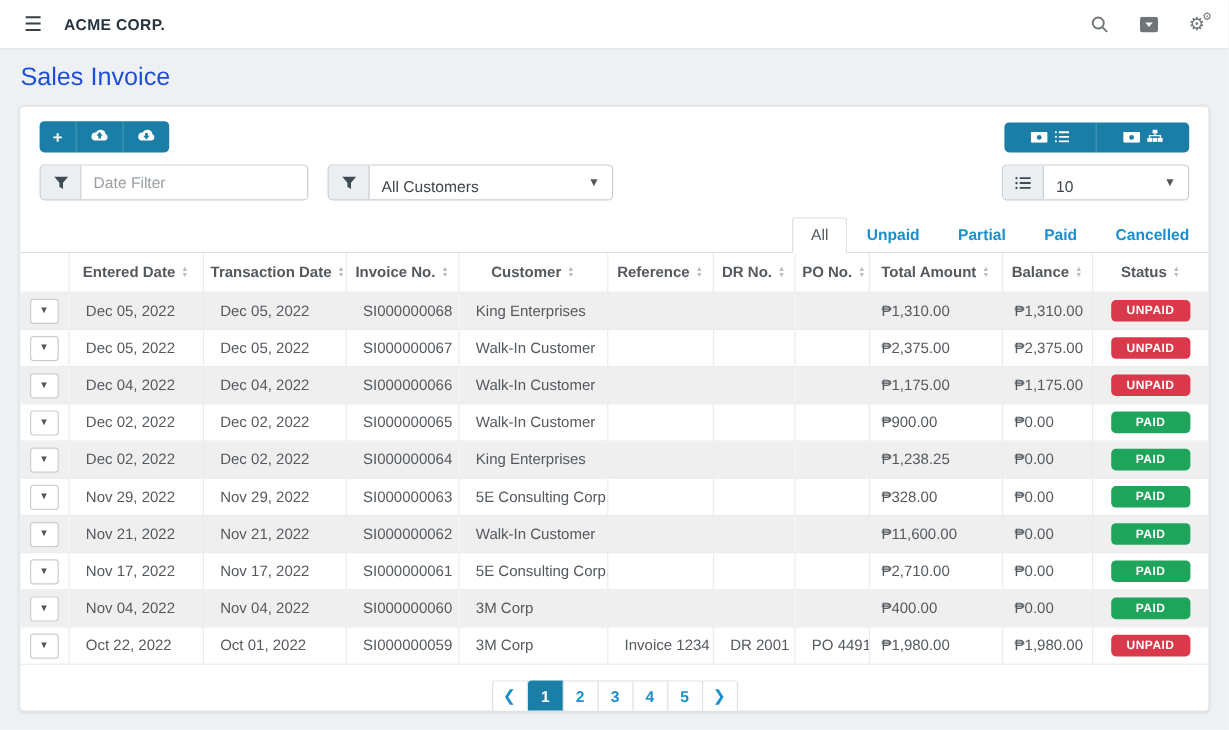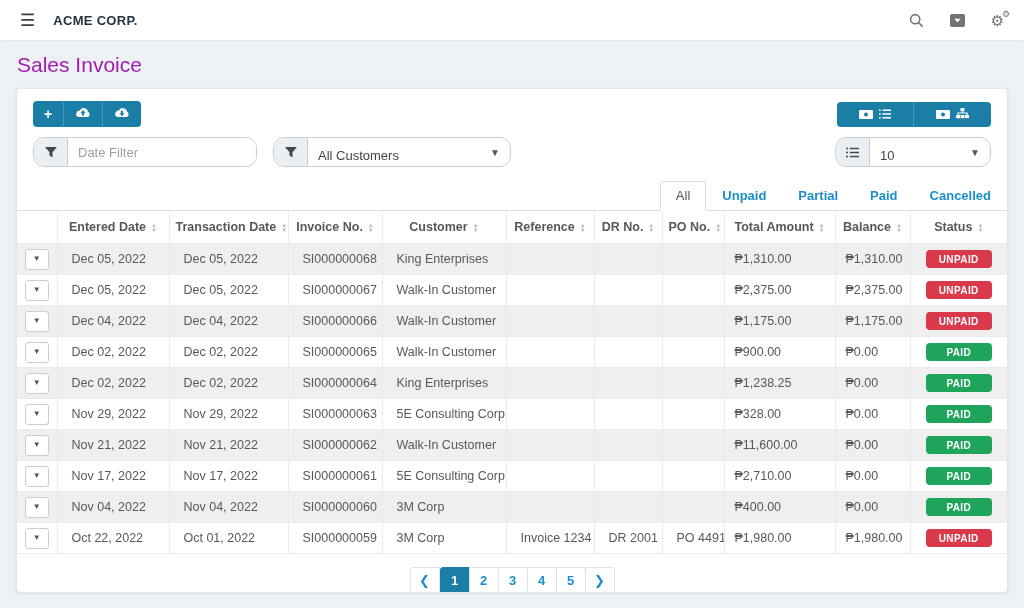--- a/index.html
+++ b/index.html
@@ -15,40 +15,40 @@
     height:40px; background:#fff; display:flex; align-items:center;
     padding:0 20px; box-shadow:0 1px 2px rgba(0,0,0,.06); position:relative; z-index:2;
   }
   .hamburger { font-size:17px; color:#3a4046; cursor:pointer; margin-right:18px; line-height:1; }
   .brand { font-weight:bold; font-size:13px; color:#25333e; letter-spacing:.3px; }
   .topbar-right { margin-left:auto; display:flex; align-items:center; gap:26px; }
   .top-icon { color:#6f7478; cursor:pointer; display:flex; align-items:center; }
   .gears { position:relative; font-size:15px; color:#6f7478; line-height:1; }
   .gears .gear-small { position:absolute; font-size:9px; top:-3px; right:-6px; }
   
-  .page-title { padding:13px 17px 11px; font-size:21px; color:#a21caf; }
+  .page-title { padding:13px 17px 11px; font-size:21px; color:#1d4ed8; }
   .card {
     margin:0 16px; background:#fff; border:1px solid #e2e6ea; border-radius:4px;
     box-shadow:0 1px 3px rgba(0,0,0,.09); height:505px; overflow:hidden;
   }
   .card-pad { padding:12px 16px 0; }
   
   .toolbar { display:flex; justify-content:space-between; align-items:center; margin-bottom:10px; }
   .btn-group { display:inline-flex; background:#1b7ea6; border-radius:4px; overflow:hidden; }
   .btn {
     border:0; background:transparent; color:#fff; padding:6px 11px; cursor:pointer;
     display:flex; align-items:center; gap:6px; font-size:13px; line-height:1;
   }
   .btn + .btn { border-left:1px solid rgba(255,255,255,.18); }
   .btn-wide { padding:6px 22px; }
   .plus-glyph { font-weight:bold; font-size:14px; }
   
   .filter-row { display:flex; align-items:center; gap:16px; margin-bottom:14px; }
   .input-group {
-    display:flex; align-items:stretch; border:1px solid #c9ced3; border-radius:11px;
+    display:flex; align-items:stretch; border:1px solid #c9ced3; border-radius:4px;
     overflow:hidden; height:30px; background:#fff;
   }
   .ig-prefix {
     width:34px; background:#eceff1; border-right:1px solid #c9ced3;
     display:flex; align-items:center; justify-content:center;
   }
   .ig-input { border:0; outline:none; padding:0 10px; font-size:13px; color:#54595e; width:188px;
     font-family:"Liberation Sans", sans-serif; }
   .ig-input::placeholder { color:#9aa0a6; }
   .ig-select { display:flex; align-items:center; padding:0 10px; cursor:pointer; }

